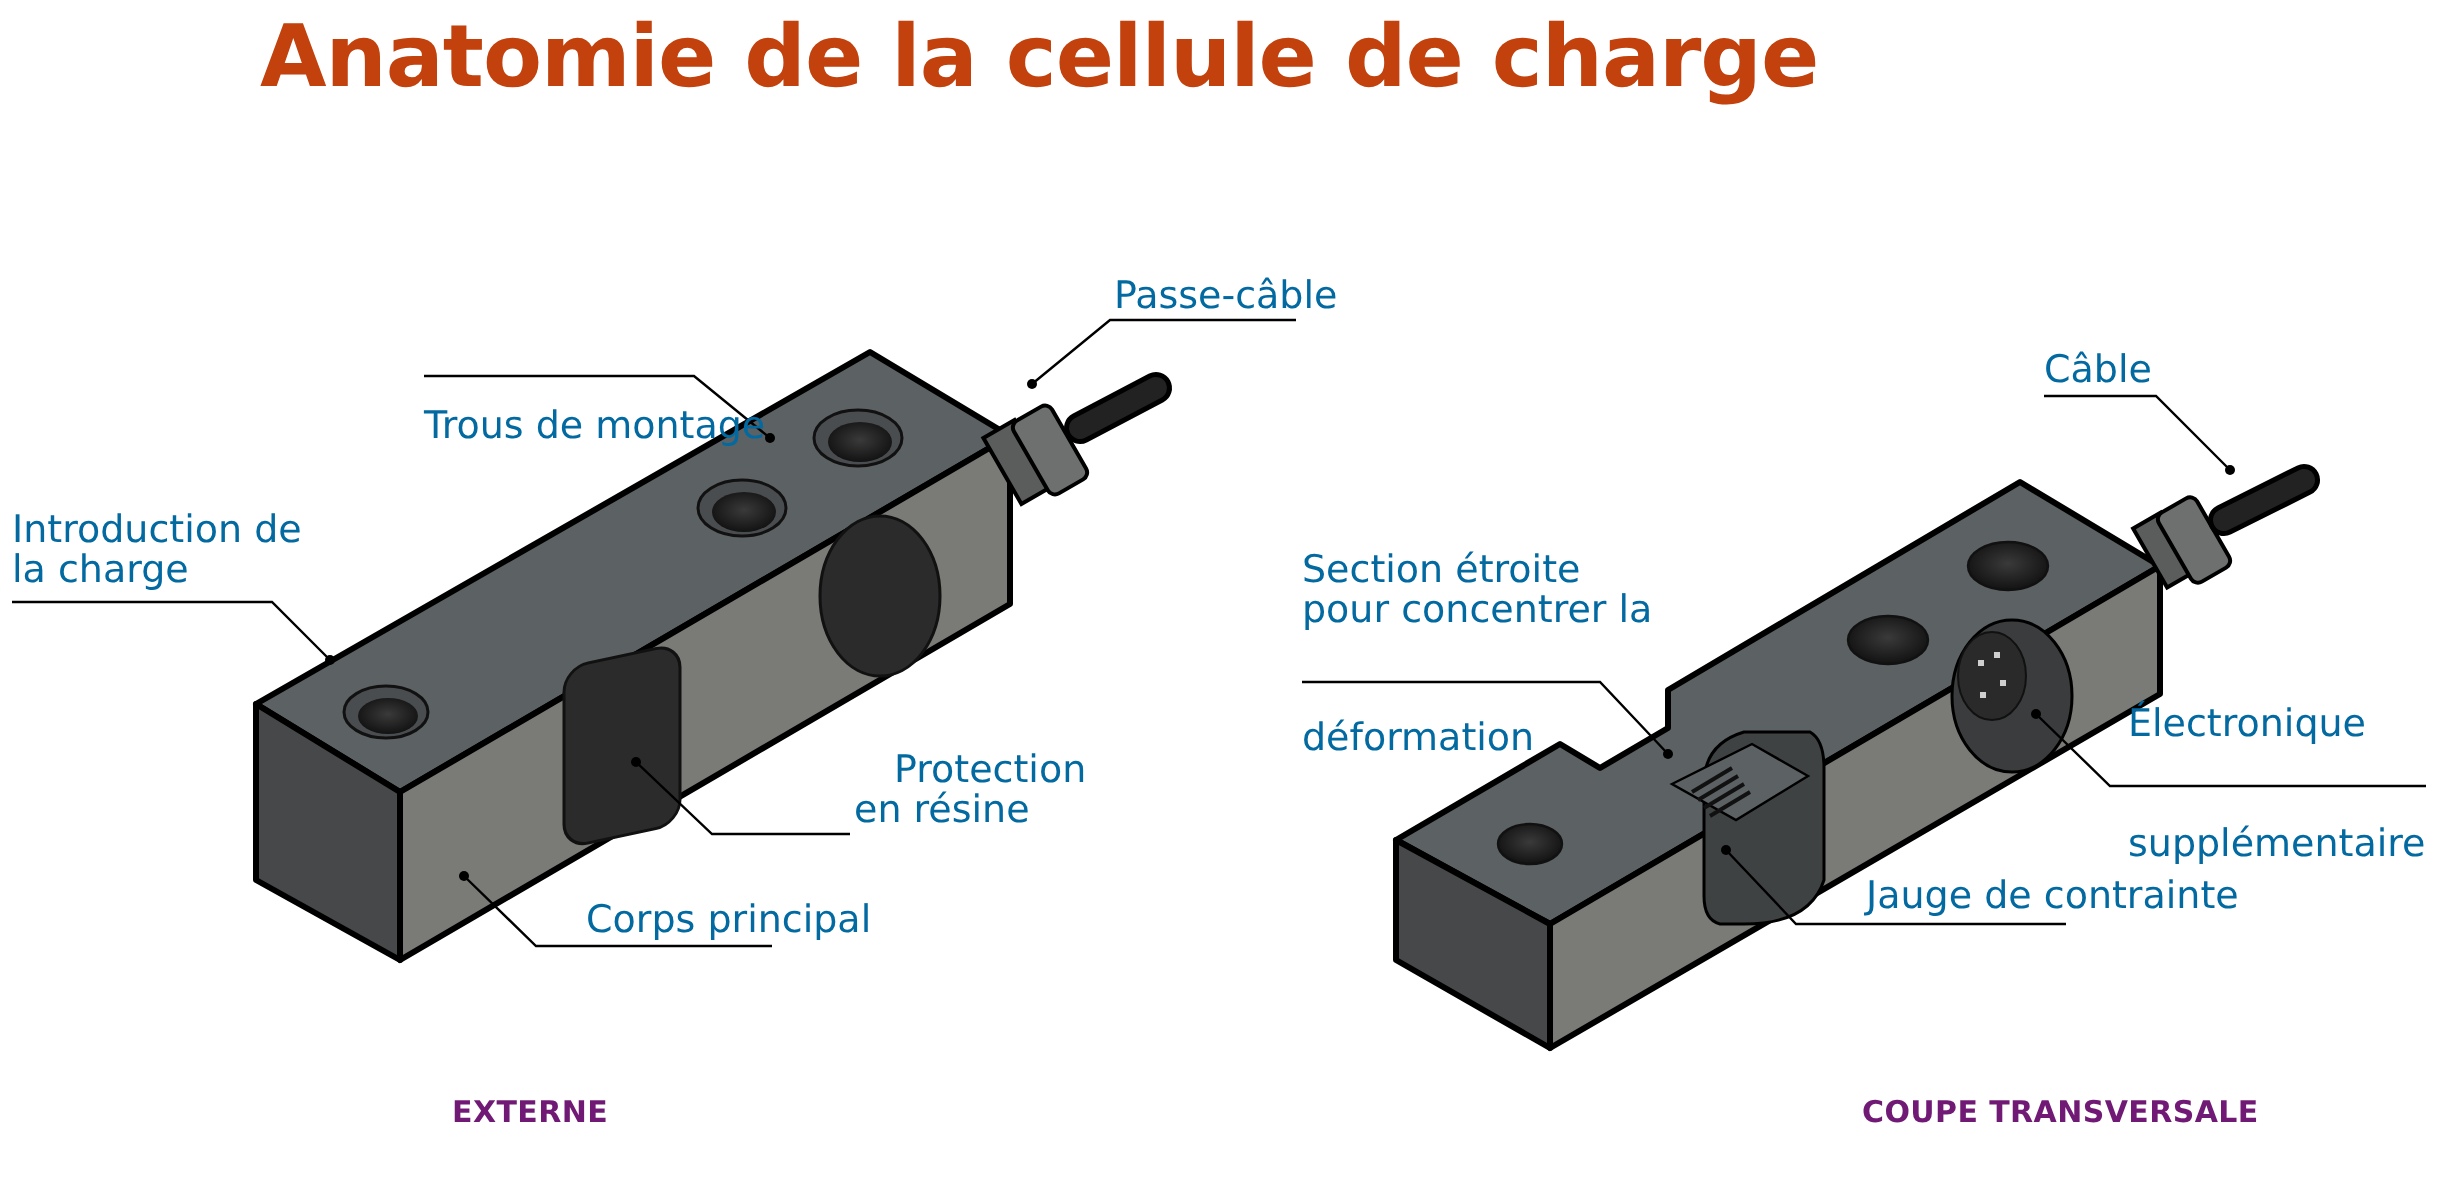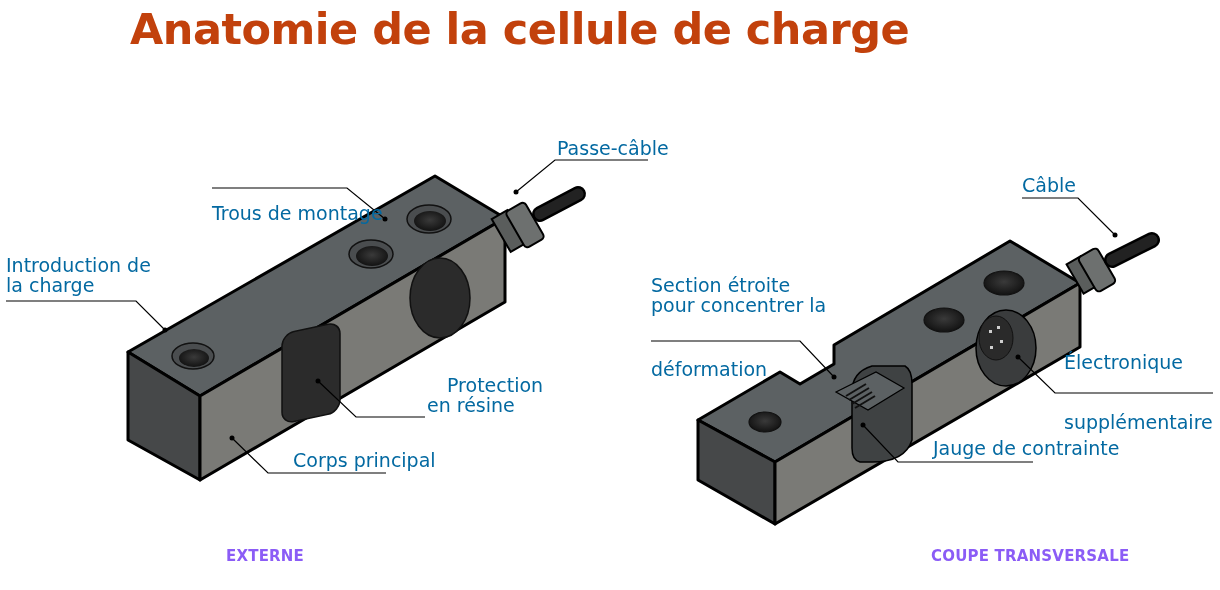--- a/index.html
+++ b/index.html
@@ -1,21 +1,21 @@
 <!DOCTYPE html>
 <html><head>
 <meta charset="utf-8">
 <style>
   html, body { margin:0; padding:0; background:#ffffff; }
   body { width:1220px; height:590px; position:relative; overflow:hidden;
          font-family:"DejaVu Sans", "Liberation Sans", sans-serif; color:#111; }
   .title { position:absolute; left:130px; top:4px; font-size:43px; font-weight:bold;
            letter-spacing:-0.5px; color:#c2410c; white-space:nowrap; }
   .label { position:absolute; font-size:19px; line-height:20px; color:#0369a1; white-space:nowrap; }
-  .caption { position:absolute; font-size:15px; font-weight:bold; color:#8b5cf6; letter-spacing:0.2px; }
+  .caption { position:absolute; font-size:15px; font-weight:bold; color:#701a75; letter-spacing:0.2px; }
   svg.art { position:absolute; left:0; top:0; }
 </style>
 </head>
 <body>
 
 <div class="title">Anatomie de la cellule de charge</div>
 
 <svg class="art" width="1220" height="590" viewBox="0 0 1220 590">
   <defs>
     <radialGradient id="hole" cx="50%" cy="45%" r="60%">

